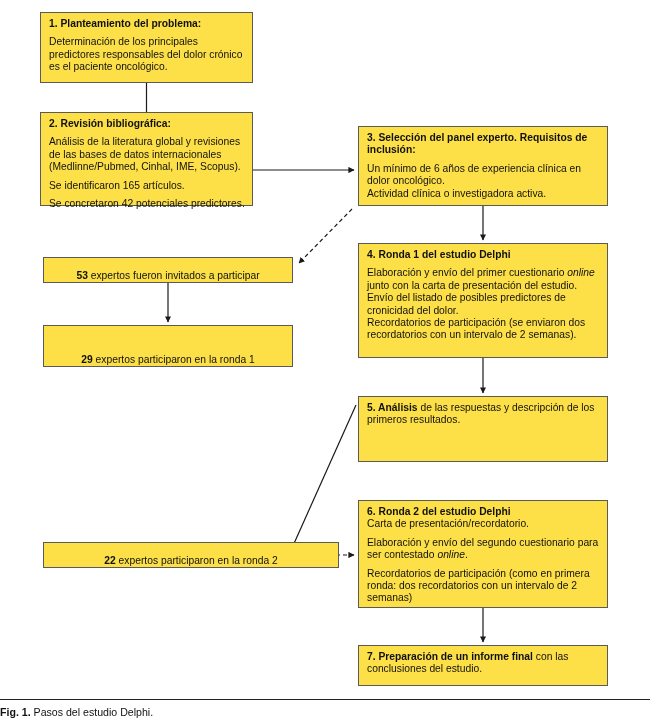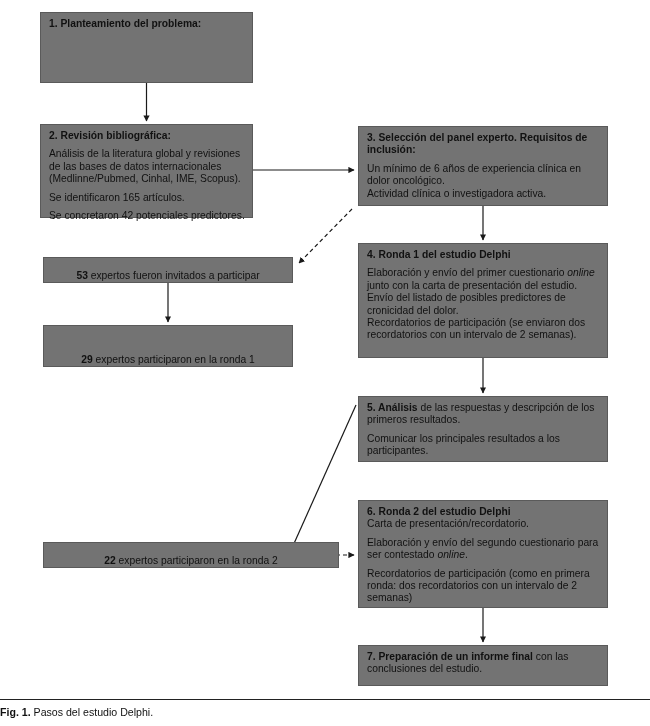--- a/index.html
+++ b/index.html
@@ -28,21 +28,21 @@
     left: 0; top: 0;
     width: 650px;
     height: 694px;
     pointer-events: none;
   }
 
   .box {
     position: absolute;
     box-sizing: border-box;
     border: 1px solid #5a5a5a;
-    background: #737373;
+    background: #fde047;
     font-size: 10.3px;
     line-height: 12.4px;
     color: #111111;
   }
   .box .pad {
     padding: 5px 7px 5px 8px;
   }
   .box p {
     margin: 0;
   }
@@ -62,21 +62,21 @@
     align-items: flex-end;
     justify-content: center;
     text-align: center;
   }
   .tally .pad {
     padding: 0;
   }
 
   
   #box-1 { left: 40px;  top: 12px;  width: 213px; height: 71px; }
-  #box-2 { left: 40px;  top: 124px; width: 213px; height: 94px; }
+  #box-2 { left: 40px;  top: 112px; width: 213px; height: 94px; }
   #box-3 { left: 358px; top: 126px; width: 250px; height: 80px; }
   #box-4 { left: 358px; top: 243px; width: 250px; height: 115px; }
   #box-5 { left: 358px; top: 396px; width: 250px; height: 66px; }
   #box-6 { left: 358px; top: 500px; width: 250px; height: 108px; }
   #box-7 { left: 358px; top: 645px; width: 250px; height: 41px; }
 
   #box-53 { left: 43px; top: 257px; width: 250px; height: 26px; }
   #box-29 { left: 43px; top: 325px; width: 250px; height: 42px; }
   #box-22 { left: 43px; top: 542px; width: 296px; height: 26px; }
 
@@ -129,20 +129,21 @@
     <line x1="356" y1="405" x2="292" y2="548" stroke="#1a1a1a" stroke-width="1.2" marker-end="url(#arrow)"></line>
 
     <line x1="294" y1="555" x2="354" y2="555" stroke="#1a1a1a" stroke-width="1.2" stroke-dasharray="4 3" marker-end="url(#arrow)"></line>
 
     <line x1="483" y1="608" x2="483" y2="642" stroke="#1a1a1a" stroke-width="1.2" marker-end="url(#arrow)"></line>
   </svg>
 
   <div class="box" id="box-1">
     <div class="pad">
       <p><b>1. Planteamiento del problema:</b></p>
+      <p class="gap">Determinación de los principales predictores responsables del dolor crónico es el paciente oncológico.</p>
     </div>
   </div>
 
   <div class="box" id="box-2">
     <div class="pad">
       <p><b>2. Revisión bibliográfica:</b></p>
       <p class="gap">Análisis de la literatura global y revisiones de las bases de datos internacionales (Medlinne/Pubmed, Cinhal, IME, Scopus).</p>
       <p class="gap">Se identificaron 165 artículos.</p>
       <p class="gap">Se concretaron 42 potenciales predictores.</p>
     </div>
@@ -161,21 +162,20 @@
       <p><b>4. Ronda 1 del estudio Delphi</b></p>
       <p class="gap"><span>Elaboración y envío del primer cuestionario </span><i>online</i><span> junto con la carta de presentación del estudio.</span></p>
       <p>Envío del listado de posibles predictores de cronicidad del dolor.</p>
       <p>Recordatorios de participación (se enviaron dos recordatorios con un intervalo de 2 semanas).</p>
     </div>
   </div>
 
   <div class="box" id="box-5">
     <div class="pad">
       <p><b>5. </b><b>Análisis</b><span> de las respuestas y descripción de los primeros resultados.</span></p>
-      <p class="gap">Comunicar los principales resultados a los participantes.</p>
     </div>
   </div>
 
   <div class="box" id="box-6">
     <div class="pad">
       <p><b>6. Ronda 2 del estudio Delphi</b></p>
       <p>Carta de presentación/recordatorio.</p>
       <p class="gap"><span>Elaboración y envío del segundo cuestionario para ser contestado </span><i>online</i><span>.</span></p>
       <p class="gap">Recordatorios de participación (como en primera ronda: dos recordatorios con un intervalo de 2 semanas)</p>
     </div>

